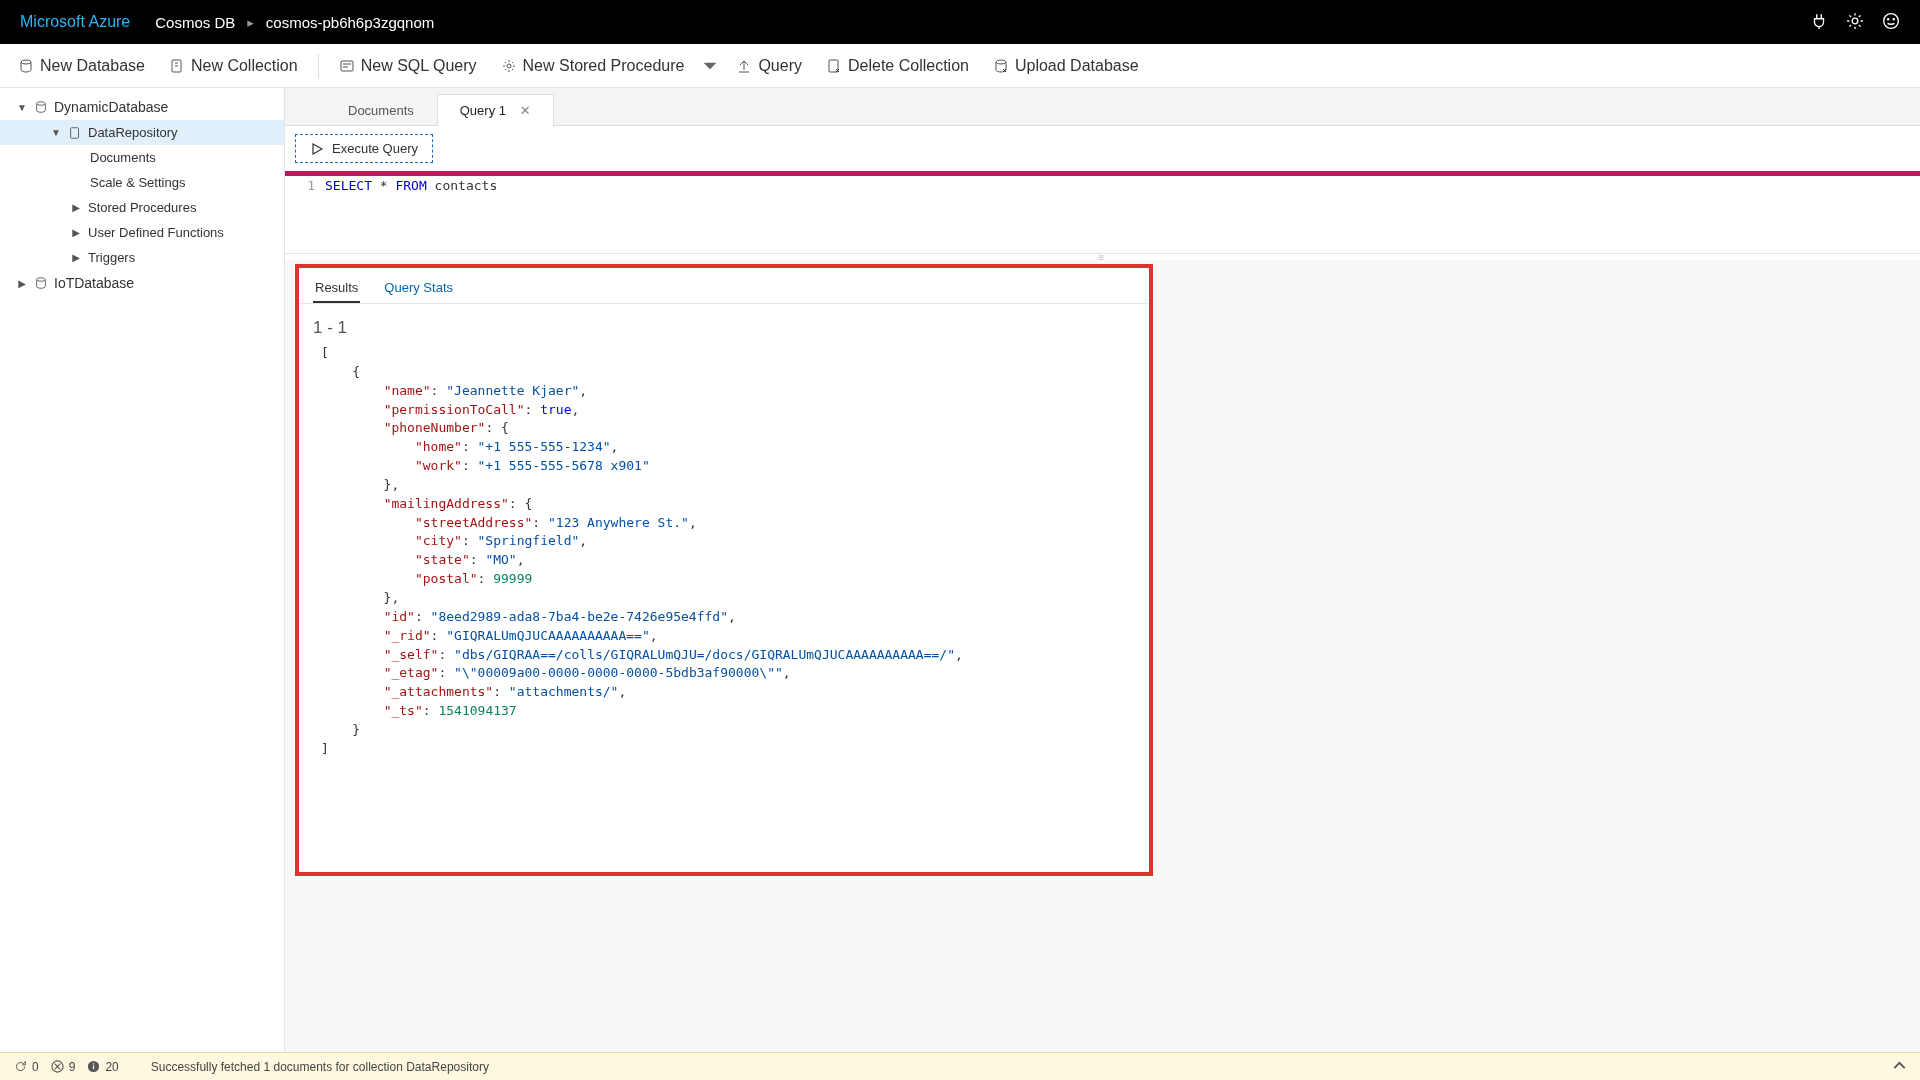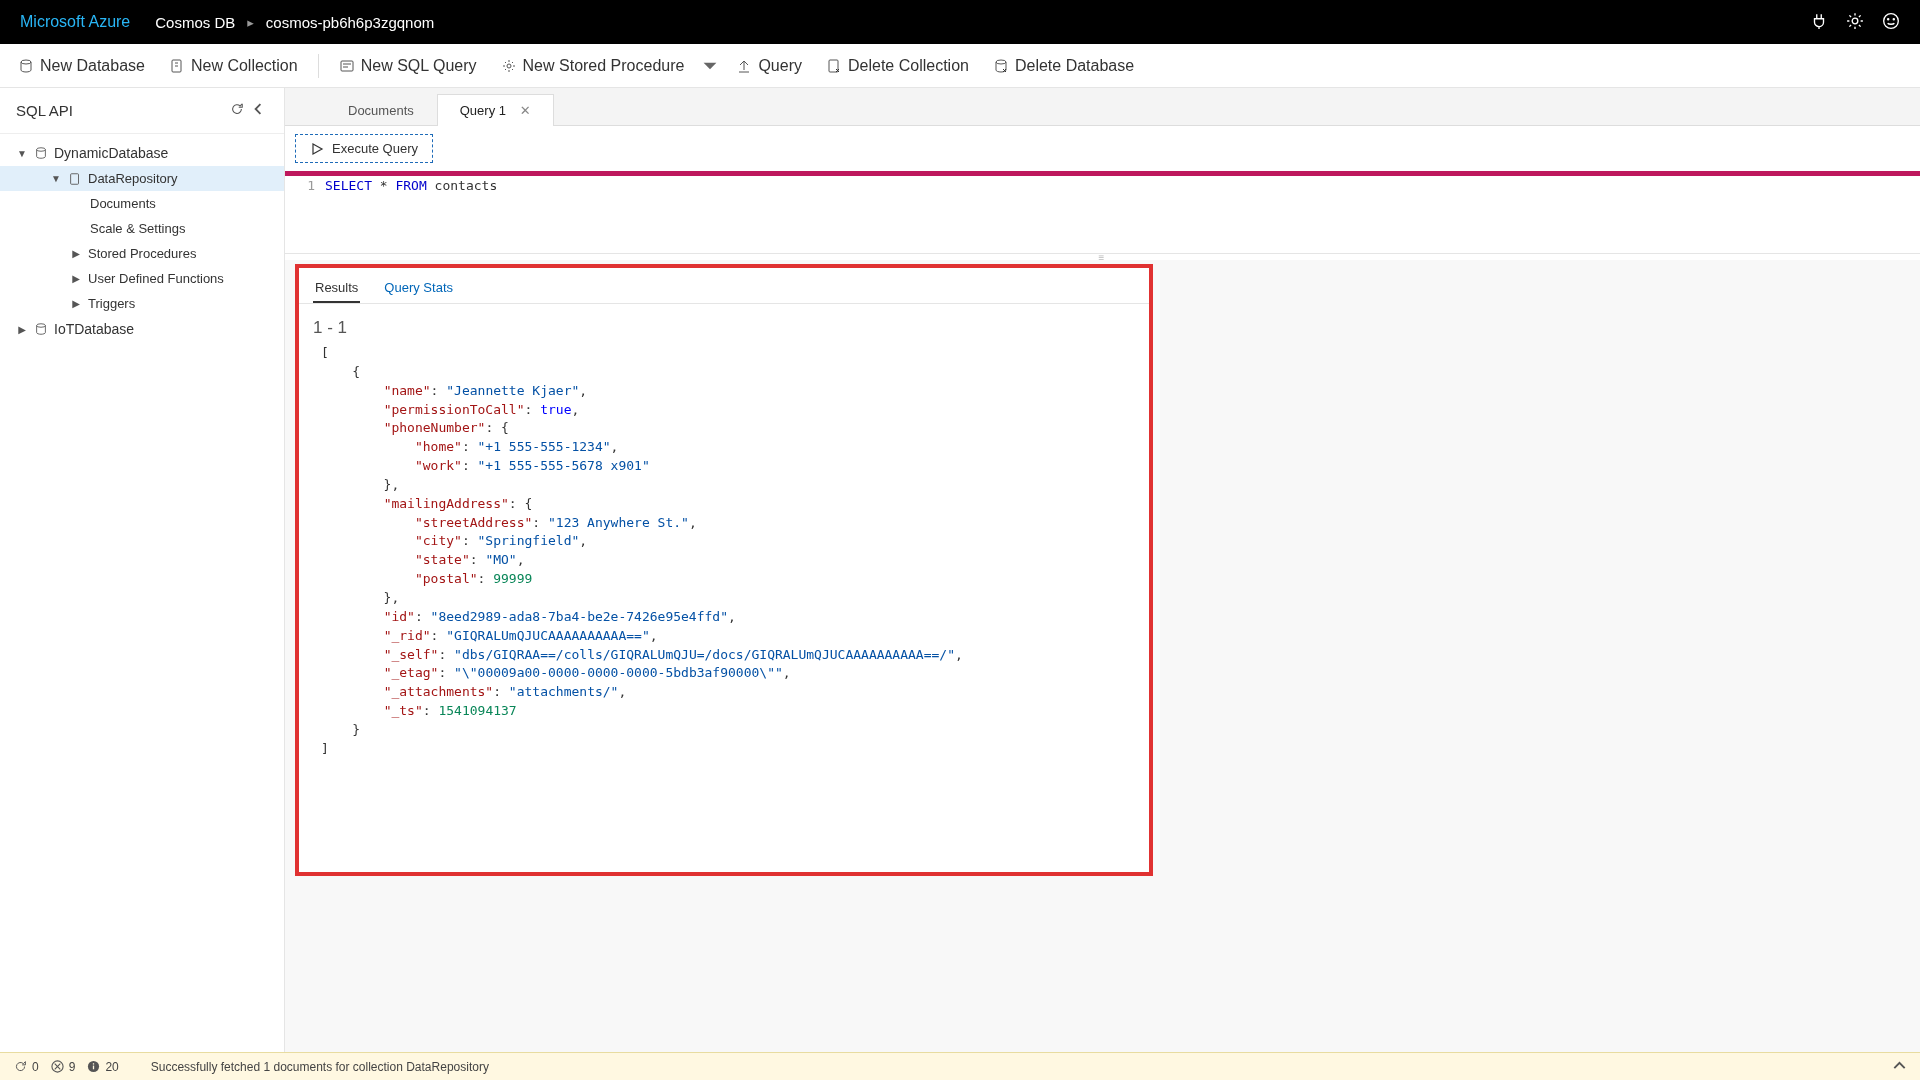--- a/index.html
+++ b/index.html
@@ -144,36 +144,27 @@
         <path d="M10 11l3 3M13 11l-3 3" stroke="#333"></path>
       </svg>
     <span>Delete Collection</span>
   </div>
   <div class="btn">
     <svg viewBox="0 0 16 16" fill="none" stroke="#555">
         <ellipse cx="8" cy="4" rx="5" ry="2"></ellipse>
         <path d="M3 4v8c0 1.1 2.2 2 5 2s5-.9 5-2V4"></path>
         <path d="M10 11l3 3M13 11l-3 3" stroke="#333"></path>
       </svg>
-    <span>Delete Database</span>
+    <span>Upload Database</span>
   </div>
 </div>
 
 <div class="main">
 
   <div class="sidebar">
-    <div class="sidebar-head">
-      <span class="title">SQL API</span>
-      <span class="icbtn"><svg width="14" height="14" viewBox="0 0 16 16" fill="none" stroke="#555" stroke-width="1.2">
-            <path d="M13 8a5 5 0 11-1.5-3.5L14 2M14 2v4h-4"></path>
-          </svg></span>
-      <span class="icbtn"><svg width="12" height="12" viewBox="0 0 10 10" fill="none" stroke="#555" stroke-width="1.5">
-            <path d="M7 1L3 5l4 4"></path>
-          </svg></span>
-    </div>
     <div class="tree">
       <div class="tree-item">
         <span class="exp">▼</span>
         <svg viewBox="0 0 16 16" fill="none" stroke="#555">
             <ellipse cx="8" cy="4" rx="5" ry="2"></ellipse>
             <path d="M3 4v8c0 1.1 2.2 2 5 2s5-.9 5-2V4"></path>
           </svg>
         <span>DynamicDatabase</span>
       </div>
       <div class="tree-item sub sel">

